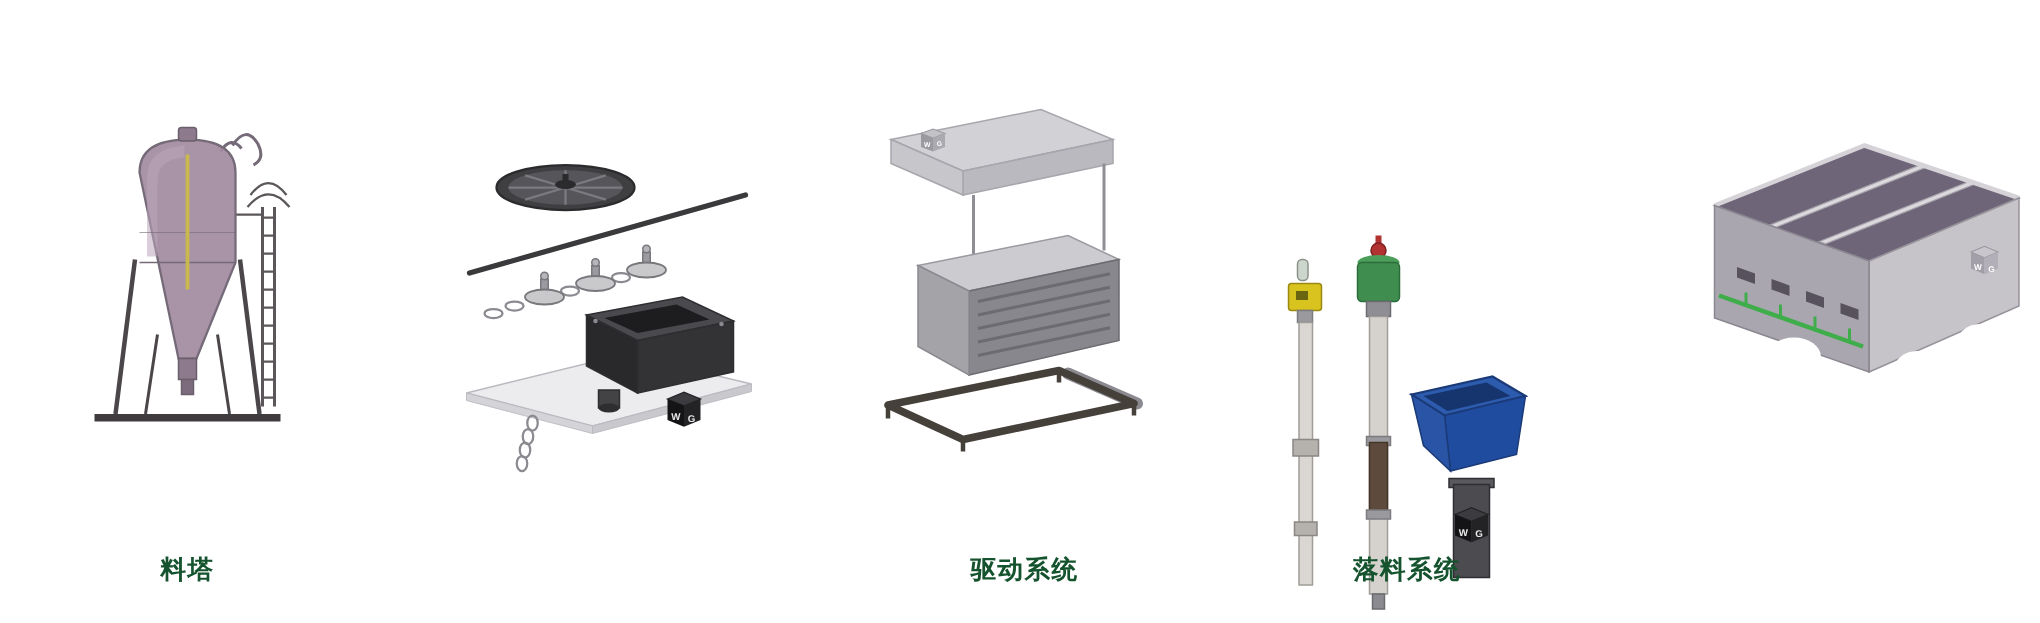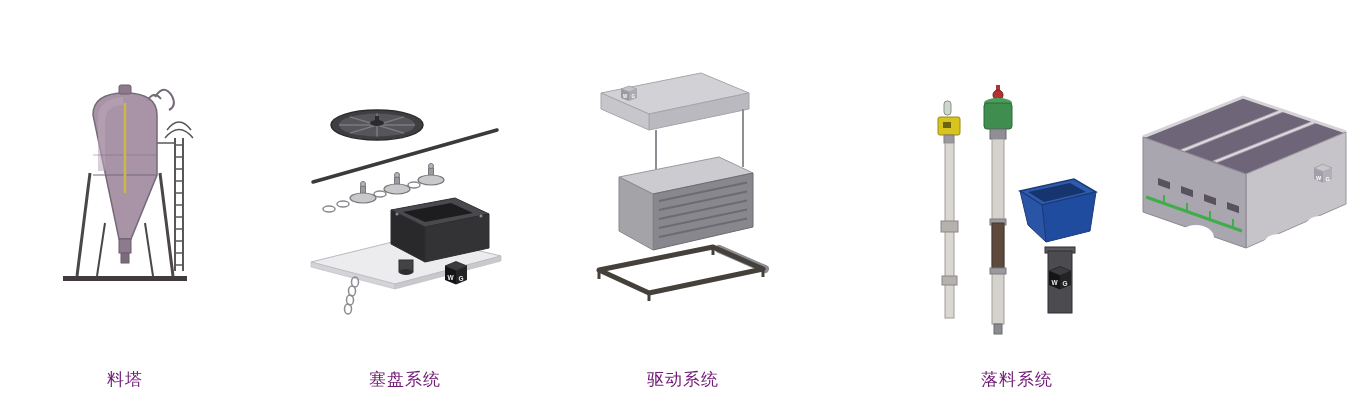--- a/index.html
+++ b/index.html
@@ -12,27 +12,27 @@
   }
   .product{
     position:absolute;top:0;height:100%;
     display:flex;flex-direction:column;align-items:center;
     cursor:pointer;
   }
   .art{display:flex;justify-content:center;align-items:flex-start;}
   .label{
     position:absolute;left:0;right:0;bottom:24px;
     text-align:center;
-    font-size:17px;font-weight:400;color:#701a75;
+    font-size:17px;font-weight:700;color:#14532d;
     letter-spacing:1px;
   }
   .p1{left:20px;width:210px;}
   .p2{left:300px;width:210px;}
-  .p3{left:578px;width:210px;}
-  .p4{left:912px;width:210px;}
+  .p3{left:578px;width:210px;align-items:flex-end;}
+  .p4{left:833px;width:210px;justify-content:flex-end;}
   .p5{left:1125px;width:235px;}
   .p1 .art{margin-top:43px;}
   .p2 .art{margin-top:90px;}
   .p3 .art{margin-top:65px;}
   .p4 .art{margin-top:73px;}
   .p5 .art{margin-top:52px;}
   svg{display:block;}
   text{font-family:"Liberation Sans","DejaVu Sans",sans-serif;font-weight:bold;}
 </style>
 </head>
@@ -166,21 +166,20 @@
 
         <g>
           <path d="M140,176 l11,-4.5 l11,4.5 l-11,4.5 z" fill="#3c3c40" stroke="#222224" stroke-width="0.8"></path>
           <path d="M140,176 l11,4.5 l0,14 l-11,-4.5 z" fill="#141416"></path>
           <path d="M151,180.5 l11,-4.5 l0,14 l-11,4.5 z" fill="#232326"></path>
           <text x="142.5" y="190" font-size="6.5" fill="#e8e8e8">W</text>
           <text x="153.5" y="191" font-size="6.5" fill="#e8e8e8">G</text>
         </g>
       </svg>
     </div>
-    <div class="label">塞盘系统</div>
   </div>
 
   <div class="product p3">
     <div class="art">
       <svg width="200" height="250" viewBox="0 0 200 250" style="margin-right:24px;">
 
         <g>
           <path d="M30,28 L130,8 L178,28 L78,49 Z" fill="#d2d2d6" stroke="#a6a6ac"></path>
           <path d="M78,49 L178,28 L178,44 L78,65 Z" fill="#b9b9bf" stroke="#a6a6ac"></path>
           <path d="M30,28 L78,49 L78,65 L30,44 Z" fill="#c6c6cb" stroke="#a6a6ac"></path>

